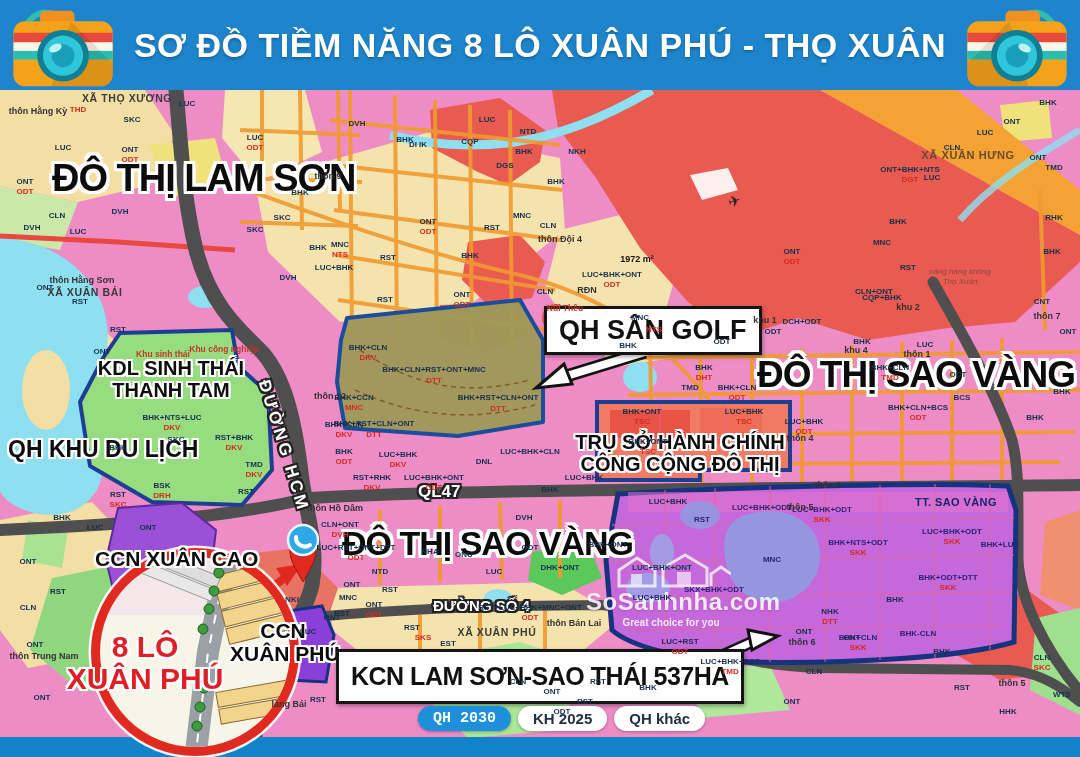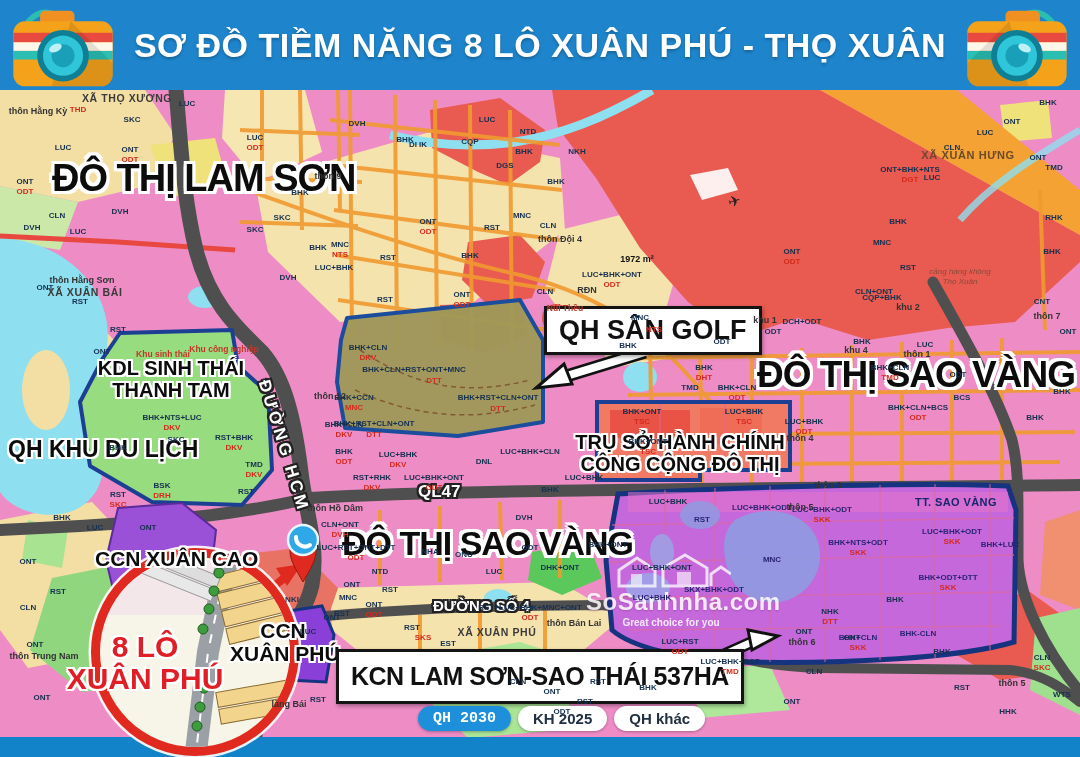--- a/index.html
+++ b/index.html
@@ -427,21 +427,21 @@
         <span class="zc zc-r" data-interactable="false" style="left: 822px; top: 520px;">SKK</span>
         <span class="zc zc-b" data-interactable="false" style="left: 948px; top: 578px;">BHK+ODT+DTT</span>
         <span class="zc zc-r" data-interactable="false" style="left: 948px; top: 588px;">SKK</span>
         <span class="zc zc-b" data-interactable="false" style="left: 714px; top: 590px;">SKX+BHK+ODT</span>
         <span class="zc zc-b" data-interactable="false" style="left: 652px; top: 598px;">LUC+BHK</span>
         <span class="zc zc-b" data-interactable="false" style="left: 1000px; top: 545px;">BHK+LUC</span>
         <span class="zc zc-b" data-interactable="false" style="left: 858px; top: 638px;">BHK+CLN</span>
         <span class="zc zc-r" data-interactable="false" style="left: 858px; top: 648px;">SKK</span>
         <span class="zc zc-b" data-interactable="false" style="left: 918px; top: 634px;">BHK-CLN</span>
         <span class="zc zc-b" data-interactable="false" style="left: 762px; top: 508px;">LUC+BHK+ODT</span>
-        <span class="zc zc-d" data-interactable="false" style="left: 414px; top: 370px;">BHK+CLN+RST+ONT+MNC</span>
+        <span class="zc zc-d" data-interactable="false" style="left: 434px; top: 370px;">BHK+CLN+RST+ONT+MNC</span>
         <span class="zc zc-r" data-interactable="false" style="left: 434px; top: 381px;">DTT</span>
         <span class="zc zc-d" data-interactable="false" style="left: 498px; top: 398px;">BHK+RST+CLN+ONT</span>
         <span class="zc zc-r" data-interactable="false" style="left: 498px; top: 409px;">DTT</span>
         <span class="zc zc-d" data-interactable="false" style="left: 374px; top: 424px;">BHK+RST+CLN+ONT</span>
         <span class="zc zc-r" data-interactable="false" style="left: 374px; top: 435px;">DTT</span>
         <span class="zc zc-d" data-interactable="false" style="left: 368px; top: 348px;">BHK+CLN</span>
         <span class="zc zc-r" data-interactable="false" style="left: 368px; top: 358px;">DKV</span>
         <span class="zc zc-d" data-interactable="false" style="left: 642px; top: 412px;">BHK+ONT</span>
         <span class="zc zc-r" data-interactable="false" style="left: 642px; top: 422px;">TSC</span>
         <span class="zc zc-d" data-interactable="false" style="left: 744px; top: 412px;">LUC+BHK</span>

